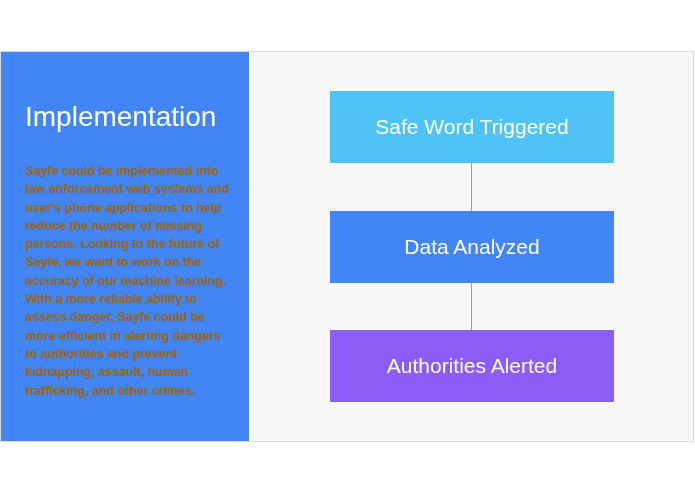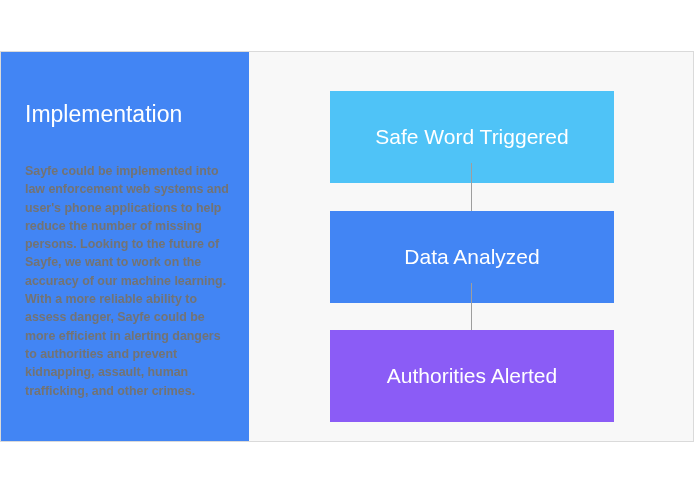--- a/index.html
+++ b/index.html
@@ -1,24 +1,24 @@
 <!DOCTYPE html>
 <html><head>
 <meta charset="utf-8">
 <style>
   html, body { margin:0; padding:0; }
   body { width:695px; height:494px; background:#ffffff; position:relative; overflow:hidden;
          font-family:"Liberation Sans", sans-serif; }
   .slide { position:absolute; left:0; top:51px; width:694px; height:391px;
            background:#f8f8f8; border:1px solid #dadada; box-sizing:border-box; }
   .left { position:absolute; left:1px; top:52px; width:248px; height:389px; background:#4285f4; }
-  .title { position:absolute; left:25px; top:101px; color:#fff; font-size:23px; font-weight:normal; margin:0; }
-  .body { position:absolute; left:25px; top:162px; width:210px; color:#737373; font-size:12.4px;
+  .title { position:absolute; left:25px; top:101px; color:#fff; font-size:28px; font-weight:normal; margin:0; }
+  .body { position:absolute; left:25px; top:162px; width:210px; color:#a16207; font-size:12.4px;
           line-height:18.3px; font-weight:bold; margin:0; }
-  .box { position:absolute; left:330px; width:284px; height:92px; display:flex; align-items:center;
+  .box { position:absolute; left:330px; width:284px; height:72px; display:flex; align-items:center;
          justify-content:center; color:#fff; font-size:21px; }
   .b1 { top:91px; background:#4fc3f7; }
   .b2 { top:211px; background:#4285f4;text-align:center; }
   .b3 { top:330px; background:#8b5cf6; }
   .conn { position:absolute; left:471px; width:1px; background:#9e9e9e; }
   .c1 { top:163px; height:48px; }
   .c2 { top:283px; height:47px; }
 </style>
 </head>
 <body>

